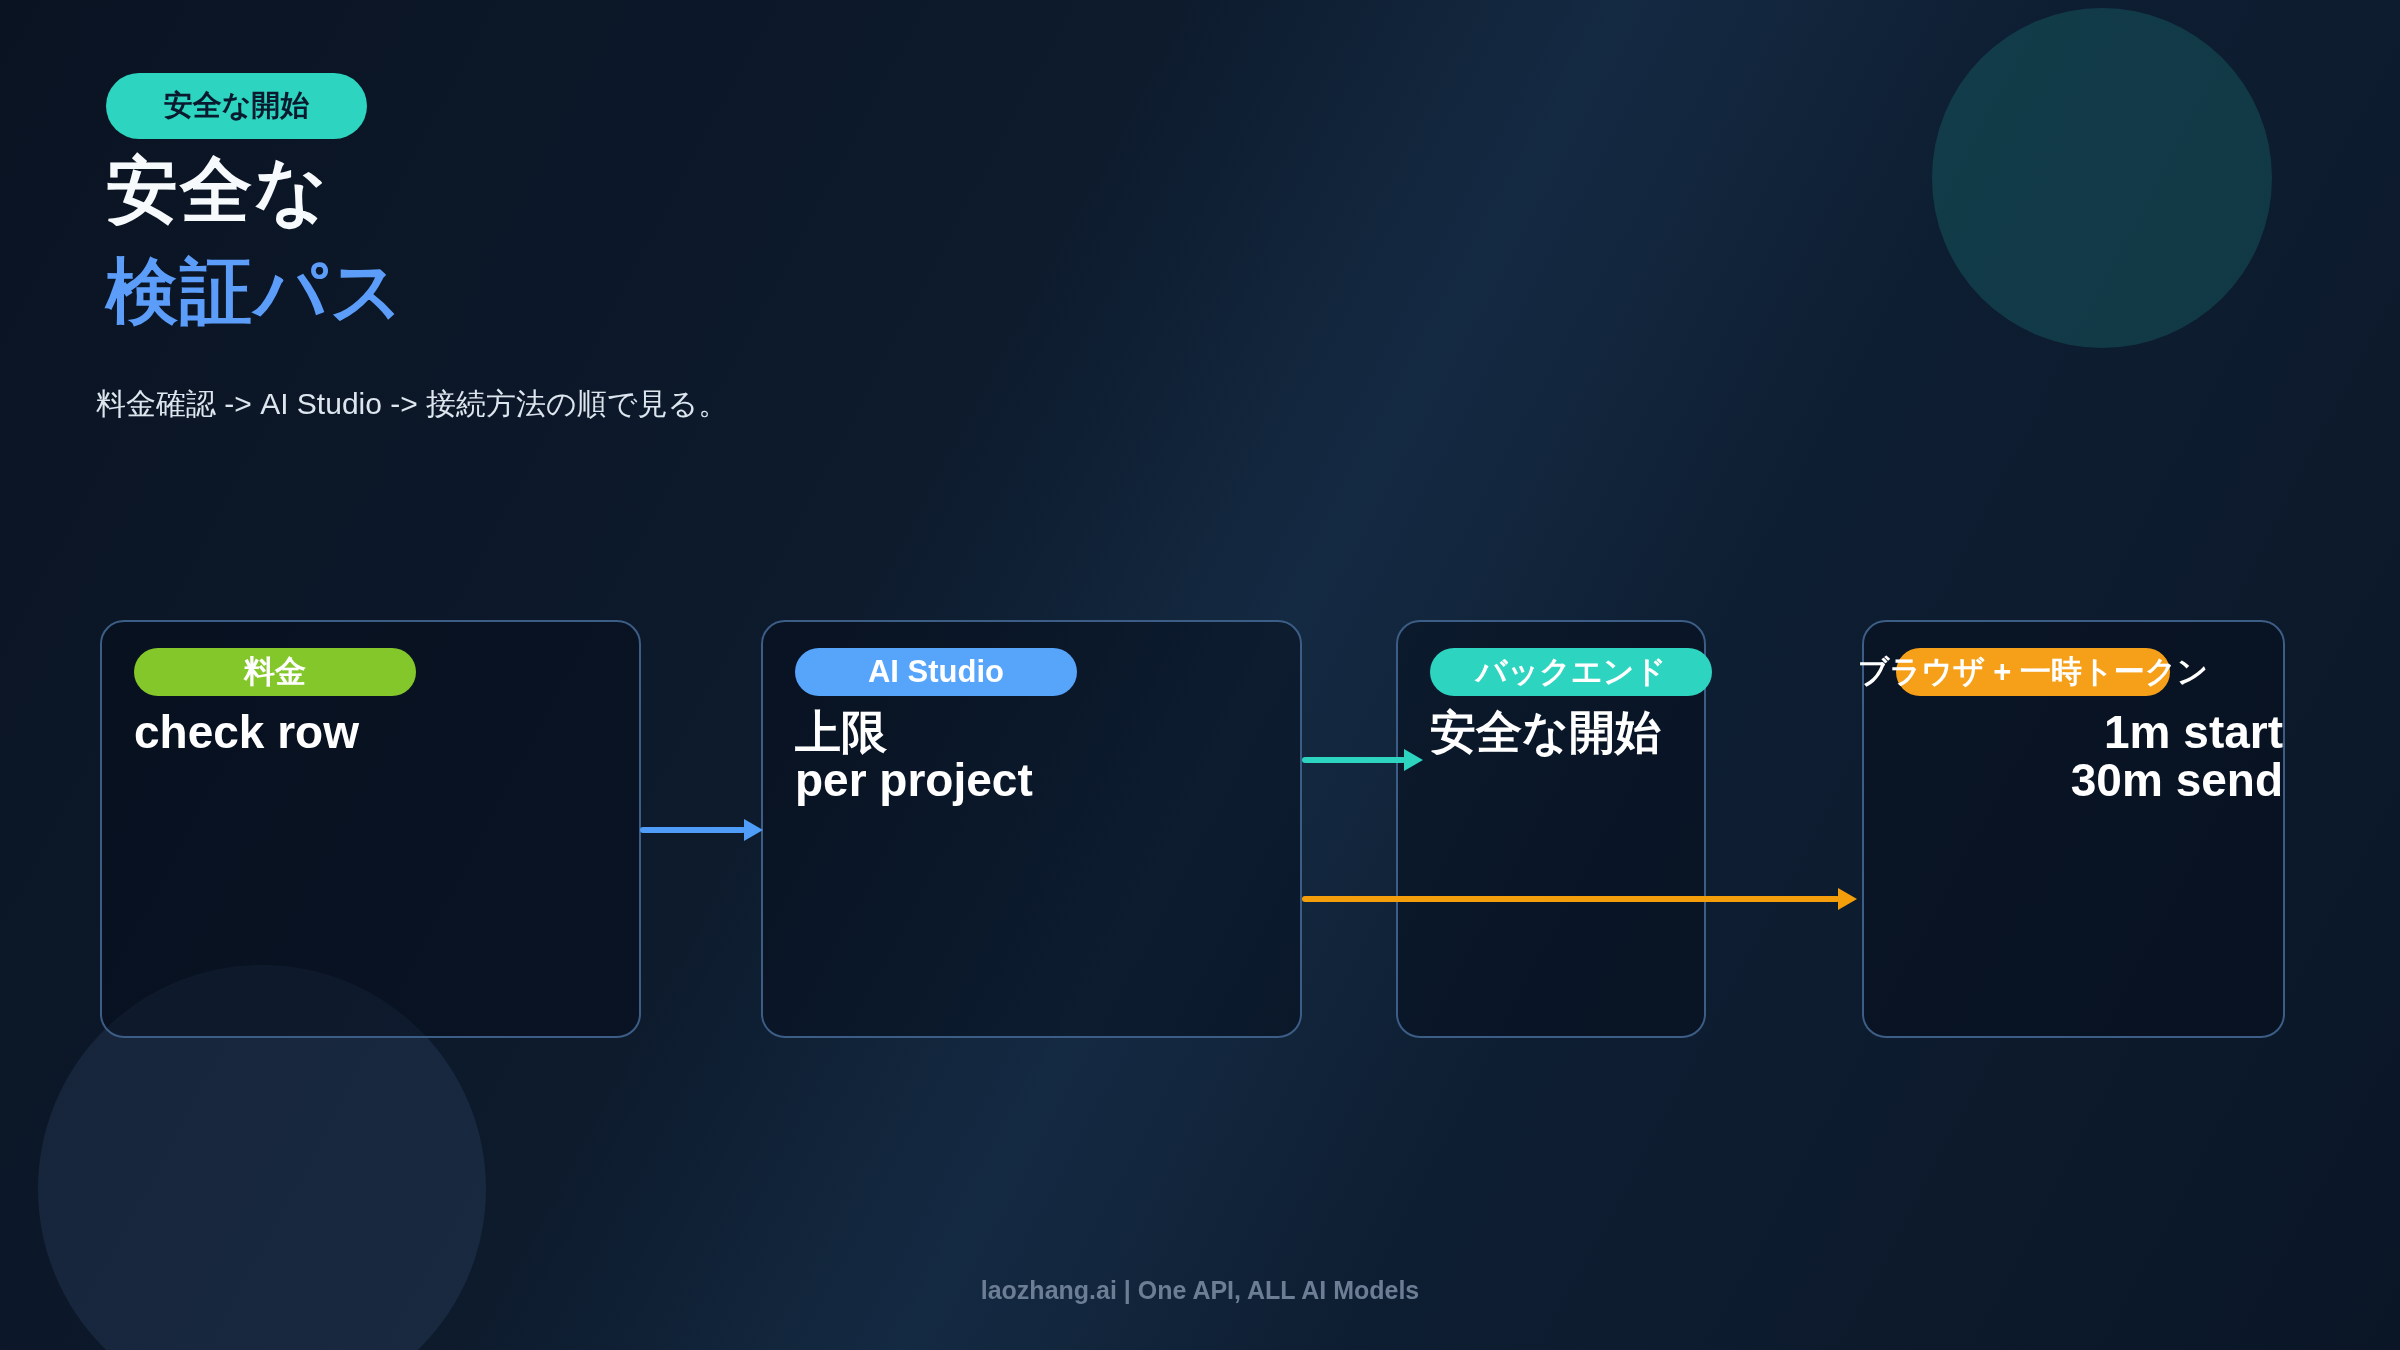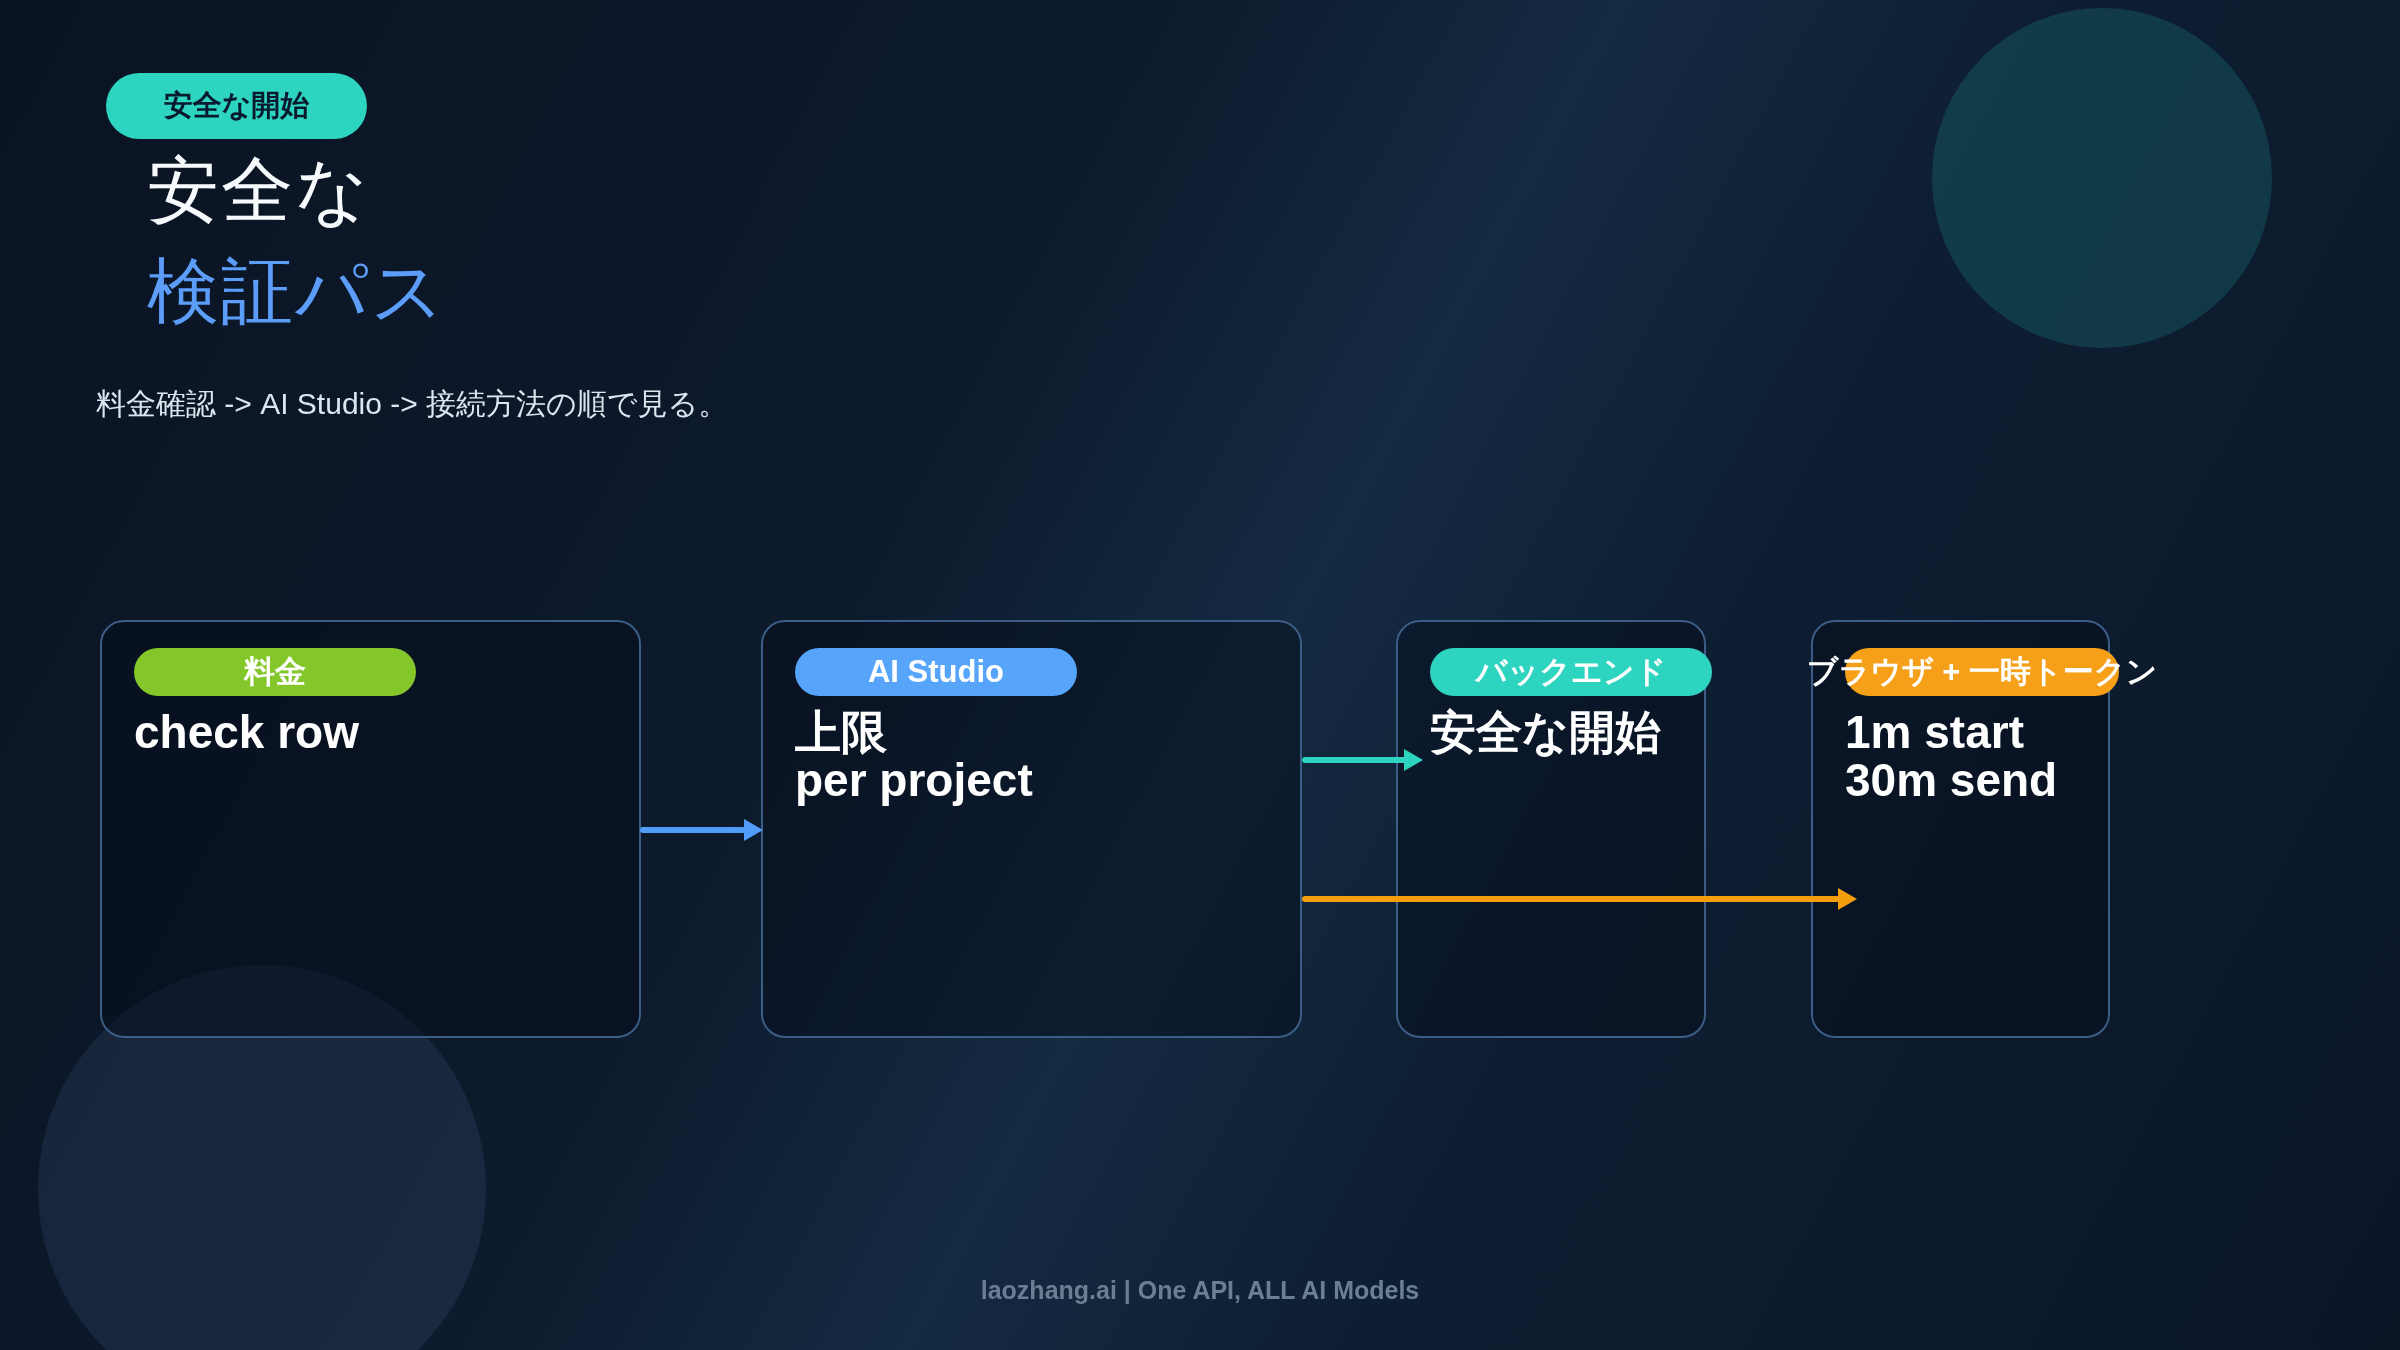--- a/index.html
+++ b/index.html
@@ -24,41 +24,41 @@
   
   .badge {
     position: absolute; left: 106px; top: 73px;
     width: 261px; height: 66px; border-radius: 33px;
     display: flex; align-items: center; justify-content: center;
   }
   .badge span { font-size: 29px; font-weight: bold; color: #0a1a2e; white-space: nowrap; }
 
   .title { position: absolute; left: 106px; top: 140px; }
   .title > div {
-    font-size: 72px; font-weight: normal; color: #f7fafc;
-    line-height: 101px; letter-spacing: 2px; white-space: nowrap; margin-left: 41px;
+    font-size: 72px; font-weight: bold; color: #f7fafc;
+    line-height: 101px; letter-spacing: 2px; white-space: nowrap;
   }
 
   .subtitle {
     position: absolute; left: 96px; top: 384px;
     font-size: 30px; color: #dde6ef; white-space: nowrap;
   }
 
   
   .card {
     position: absolute; top: 620px; height: 418px;
     border: 2px solid #3c5d85; border-radius: 24px;
     background: rgba(5,12,24,0.45);
     box-sizing: border-box;
     padding: 26px 0 0 32px;
   }
   .card1 { left: 100px;  width: 541px; }
   .card2 { left: 761px;  width: 541px; }
   .card3 { left: 1396px; width: 310px; }
-  .card4 { left: 1811px; width: 299px; }
+  .card4 { left: 1862px; width: 423px; text-align: right; }
 
   .pill {
     width: 282px; height: 48px; border-radius: 24px;
     display: flex; align-items: center; justify-content: center;
     margin-bottom: 12px;
   }
   .pill span { font-size: 31px; font-weight: bold; color: #ffffff; white-space: nowrap; }
   .card4 .pill { width: 274px; }
 
   .card-line {

